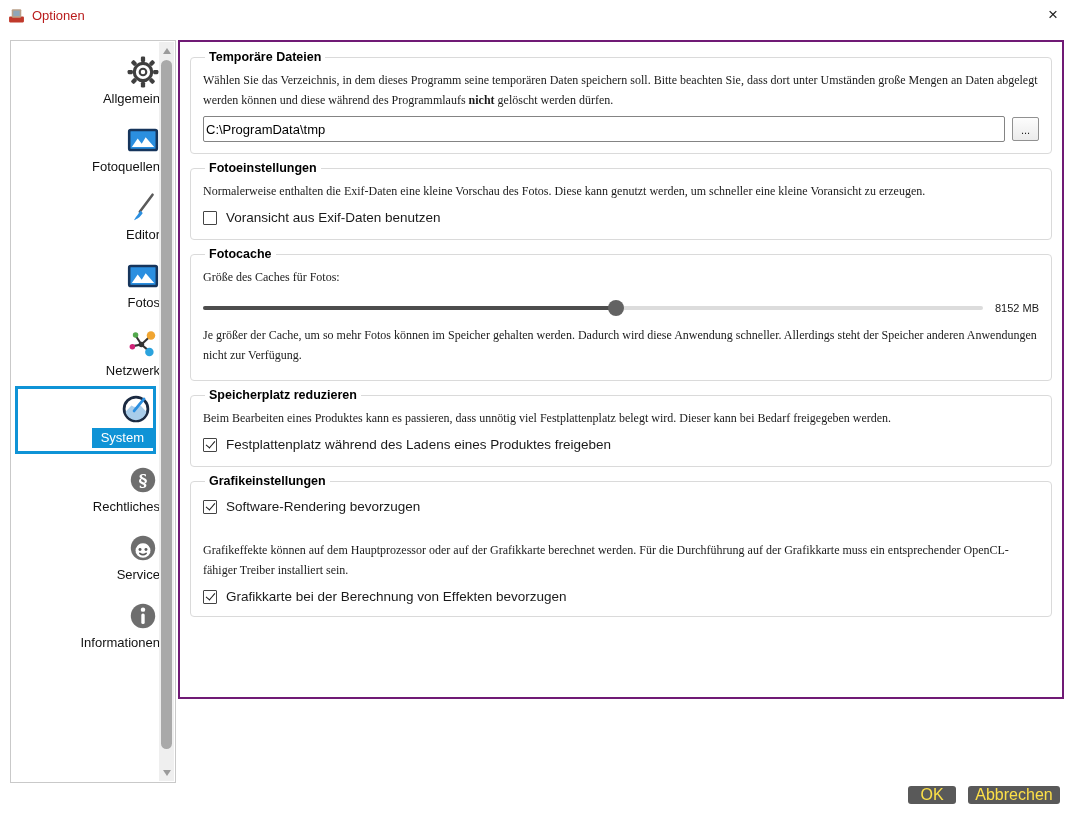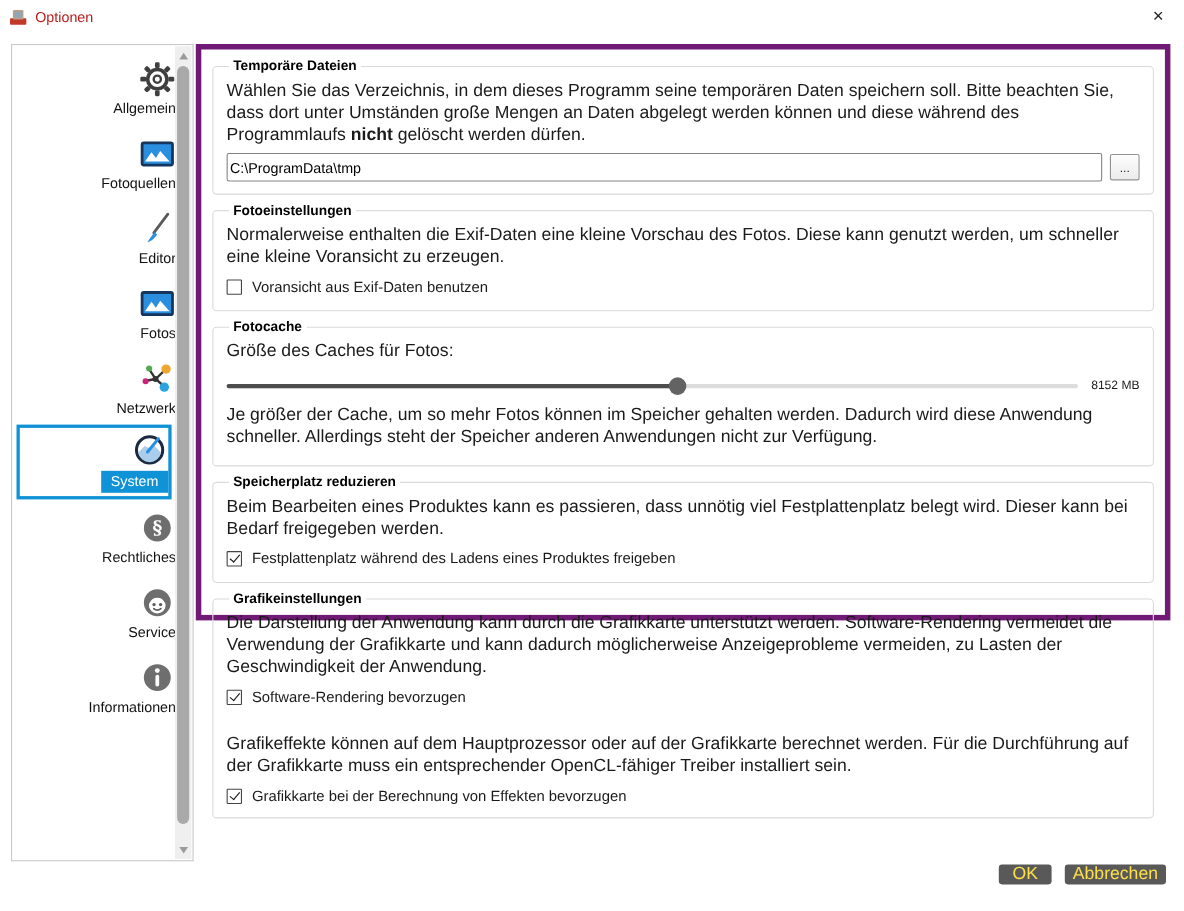--- a/index.html
+++ b/index.html
@@ -33,26 +33,26 @@
   .sb-arrow { position:absolute; left:0; width:15px; height:15px;
     display:flex; align-items:center; justify-content:center; }
   .sb-arrow.up { top:1px; }
   .sb-arrow.down { bottom:1px; }
   .tri-up { width:0; height:0; border-left:4px solid transparent; border-right:4px solid transparent; border-bottom:6px solid #9b9b9b; }
   .tri-down { width:0; height:0; border-left:4px solid transparent; border-right:4px solid transparent; border-top:6px solid #9b9b9b; }
   .sb-thumb { position:absolute; left:2px; width:11px; top:18px; bottom:32px;
     background:#a9a9a9; border-radius:6px; }
 
   
-  .main { position:absolute; left:178px; top:40px; width:886px; height:524px;
-    border:5px solid #701a75; background:#fff; padding-top:3px; }
+  .main { position:absolute; left:178px; top:40px; width:886px; height:659px;
+    border:2px solid #701a75; background:#fff; padding-top:3px; }
   fieldset { border:1px solid #dadada; border-radius:4px; margin:5px 10px 7px;
     padding:2px 12px 9px; }
   legend { font-size:12.5px; font-weight:bold; padding:0 4px; margin-left:2px; color:#000; }
-  .desc { font-size:16px; line-height:20px; margin:4px 0 6px; }
+  .desc { font-size:12px; line-height:20px; margin:4px 0 6px;font-family:Liberation Serif, serif; }
   .gap-top { margin-top:26px; }
 
   
   .path-row { display:flex; align-items:center; margin:6px 0 2px; }
   .path-input { flex:1; height:26px; border:1px solid #848484; border-radius:2px;
     font-family:"Liberation Sans","DejaVu Sans",sans-serif; font-size:13px;
     padding:0 2px; color:#000; background:#fff; }
   .browse-btn { width:27px; height:24px; margin-left:7px; border:1px solid #919191;
     border-radius:2px; background:linear-gradient(#fdfdfd,#ebebeb);
     font-size:11px; line-height:10px; color:#222; text-align:center; padding-top:1px; }
@@ -267,21 +267,20 @@
       <legend>Speicherplatz reduzieren</legend>
       <p class="desc">Beim Bearbeiten eines Produktes kann es passieren, dass unnötig viel Festplattenplatz belegt wird. Dieser kann bei Bedarf freigegeben werden.</p>
       <div class="cb-row">
         <span class="checkbox checked"></span>
         <span class="cb-label">Festplattenplatz während des Ladens eines Produktes freigeben</span>
       </div>
     </fieldset>
 
     <fieldset>
       <legend>Grafikeinstellungen</legend>
-      <p class="desc">Die Darstellung der Anwendung kann durch die Grafikkarte unterstützt werden. Software-Rendering vermeidet die Verwendung der Grafikkarte und kann dadurch möglicherweise Anzeigeprobleme vermeiden, zu Lasten der Geschwindigkeit der Anwendung.</p>
       <div class="cb-row">
         <span class="checkbox checked"></span>
         <span class="cb-label">Software-Rendering bevorzugen</span>
       </div>
       <p class="desc gap-top">Grafikeffekte können auf dem Hauptprozessor oder auf der Grafikkarte berechnet werden. Für die Durchführung auf der Grafikkarte muss ein entsprechender OpenCL-fähiger Treiber installiert sein.</p>
       <div class="cb-row" style="margin-bottom:3px;">
         <span class="checkbox checked"></span>
         <span class="cb-label">Grafikkarte bei der Berechnung von Effekten bevorzugen</span>
       </div>
     </fieldset>

